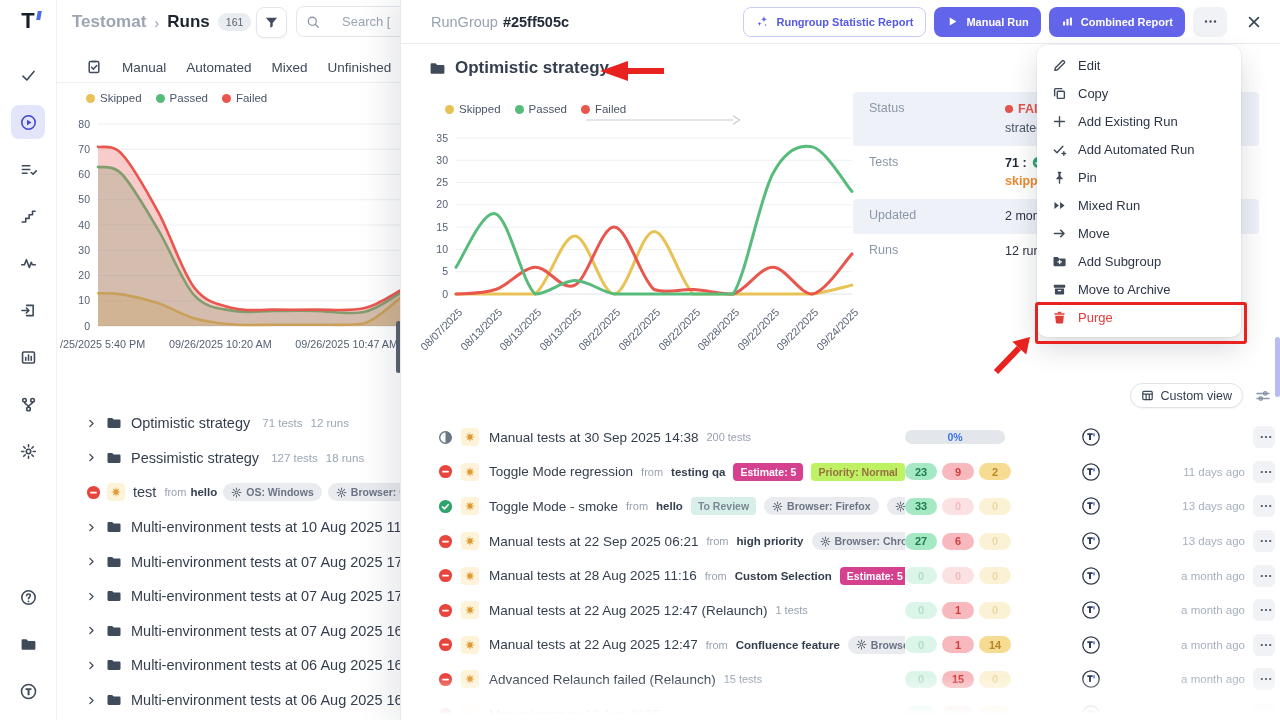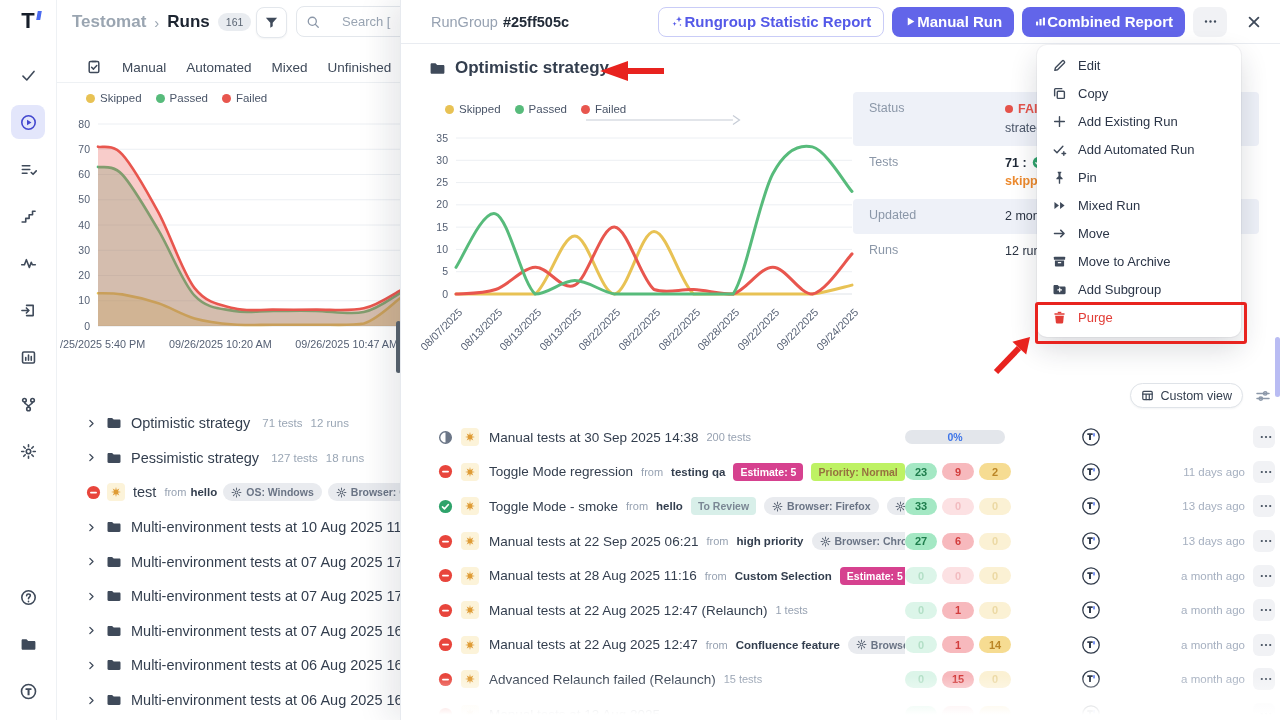--- a/index.html
+++ b/index.html
@@ -54,22 +54,22 @@
   .tmeta{font-size:11.5px;color:#9aa6b5;margin-right:8px;flex:none}
   .lp-scrollbar{position:absolute;left:396px;top:321px;width:5px;height:52px;background:#59636f;border-radius:3px;z-index:2;cursor:pointer}
 
   
   .drawer{position:absolute;left:400px;top:0;width:880px;height:720px;background:#fff;z-index:4;overflow:hidden;
           border-left:1px solid #e7eaef;box-shadow:-12px 0 30px rgba(20,28,45,.10)}
   .dr-header{height:44px;display:flex;align-items:center;border-bottom:1px solid #e9ecf1;padding:0 14px 0 30px;box-sizing:border-box}
   .dr-id{font-size:14.5px;color:#97a2b2;white-space:nowrap}
   .dr-id b{color:#222b38;margin-left:5px;font-weight:800}
   .dr-actions{margin-left:auto;display:flex;align-items:center;gap:8px}
-  .btn{height:30px;border-radius:8px;display:inline-flex;align-items:center;padding:0 12px;
-       font-size:15px;font-weight:700;cursor:pointer;border:none;white-space:nowrap;font-family:inherit}
+  .btn{height:30px;border-radius:8px;display:inline-flex;align-items:center;gap:7px;padding:0 12px;
+       font-size:11px;font-weight:700;cursor:pointer;border:none;white-space:nowrap;font-family:inherit}
   .btn.outline{background:#fff;border:1px solid #c9ccf7;color:#5459e8}
   .btn.solid{background:#6265e9;color:#fff}
   .btn-more{width:34px;height:30px;border-radius:8px;background:#f1f2f5;border:none;display:grid;place-items:center;cursor:pointer}
   .dr-close{width:26px;height:26px;display:grid;place-items:center;margin-left:6px;cursor:pointer}
   .dr-title{position:absolute;left:28px;top:58px;display:flex;align-items:center;gap:9px}
   .dr-title span.t{font-size:17px;font-weight:800;color:#333e4e}
   .dr-legend{position:absolute;left:44px;top:103px}
   .lg-arrow{position:absolute;left:185px;top:112px}
   .dr-chart{position:absolute;left:18px;top:118px}
   .dr-xlabels{position:absolute;left:0;top:301px;height:52px;width:500px}
@@ -1027,35 +1027,35 @@
      <span>
         <svg class="ic " width="15" height="15" viewBox="0 0 16 16">
           <path class="st" d="M2.6 8h10.2M9.2 4.4L12.9 8l-3.7 3.6"></path>
         </svg>
       </span>
      <span>Move</span>
    </div>
     <div class="mi ">
      <span>
         <svg class="ic " width="15" height="15" viewBox="0 0 16 16">
-          <rect class="fl" x="2" y="2.8" width="12" height="3.4" rx=".7"></rect>
-          <path class="fl" d="M3.1 7h9.8v5.5c0 .5-.4.9-.9.9H4c-.5 0-.9-.4-.9-.9z"></path>
-          <rect x="6.1" y="8.6" width="3.8" height="1.3" rx=".6" fill="#fff"></rect>
-        </svg>
-      </span>
-     <span>Move to Archive</span>
+          <path class="fl" d="M1.6 4.4c0-.7.5-1.2 1.2-1.2h3.2l1.6 1.6h5.7c.7 0 1.2.5 1.2 1.2v5.8c0 .7-.5 1.2-1.2 1.2H2.8c-.7 0-1.2-.5-1.2-1.2z"></path>
+          <path d="M8.2 6.6v3.8M6.3 8.5h3.8" stroke="#fff" stroke-width="1.3" stroke-linecap="round" fill="none"></path>
+        </svg>
+      </span>
+     <span>Add Subgroup</span>
    </div>
     <div class="mi ">
      <span>
         <svg class="ic " width="15" height="15" viewBox="0 0 16 16">
-          <path class="fl" d="M1.6 4.4c0-.7.5-1.2 1.2-1.2h3.2l1.6 1.6h5.7c.7 0 1.2.5 1.2 1.2v5.8c0 .7-.5 1.2-1.2 1.2H2.8c-.7 0-1.2-.5-1.2-1.2z"></path>
-          <path d="M8.2 6.6v3.8M6.3 8.5h3.8" stroke="#fff" stroke-width="1.3" stroke-linecap="round" fill="none"></path>
-        </svg>
-      </span>
-     <span>Add Subgroup</span>
+          <rect class="fl" x="2" y="2.8" width="12" height="3.4" rx=".7"></rect>
+          <path class="fl" d="M3.1 7h9.8v5.5c0 .5-.4.9-.9.9H4c-.5 0-.9-.4-.9-.9z"></path>
+          <rect x="6.1" y="8.6" width="3.8" height="1.3" rx=".6" fill="#fff"></rect>
+        </svg>
+      </span>
+     <span>Move to Archive</span>
    </div>
     <div class="mi danger">
      <span>
         <svg class="ic danger" width="15" height="15" viewBox="0 0 16 16">
           <rect class="tfl" x="2.4" y="3.4" width="11.2" height="1.7" rx=".85"></rect>
           <path class="tfl" d="M6.1 1.9h3.8v1.5H6.1z"></path>
           <path class="tfl" d="M3.4 6h9.2l-.7 7.3c-.1.7-.6 1.1-1.2 1.1H5.3c-.6 0-1.1-.4-1.2-1.1z"></path>
         </svg>
       </span>
      <span>Purge</span>

